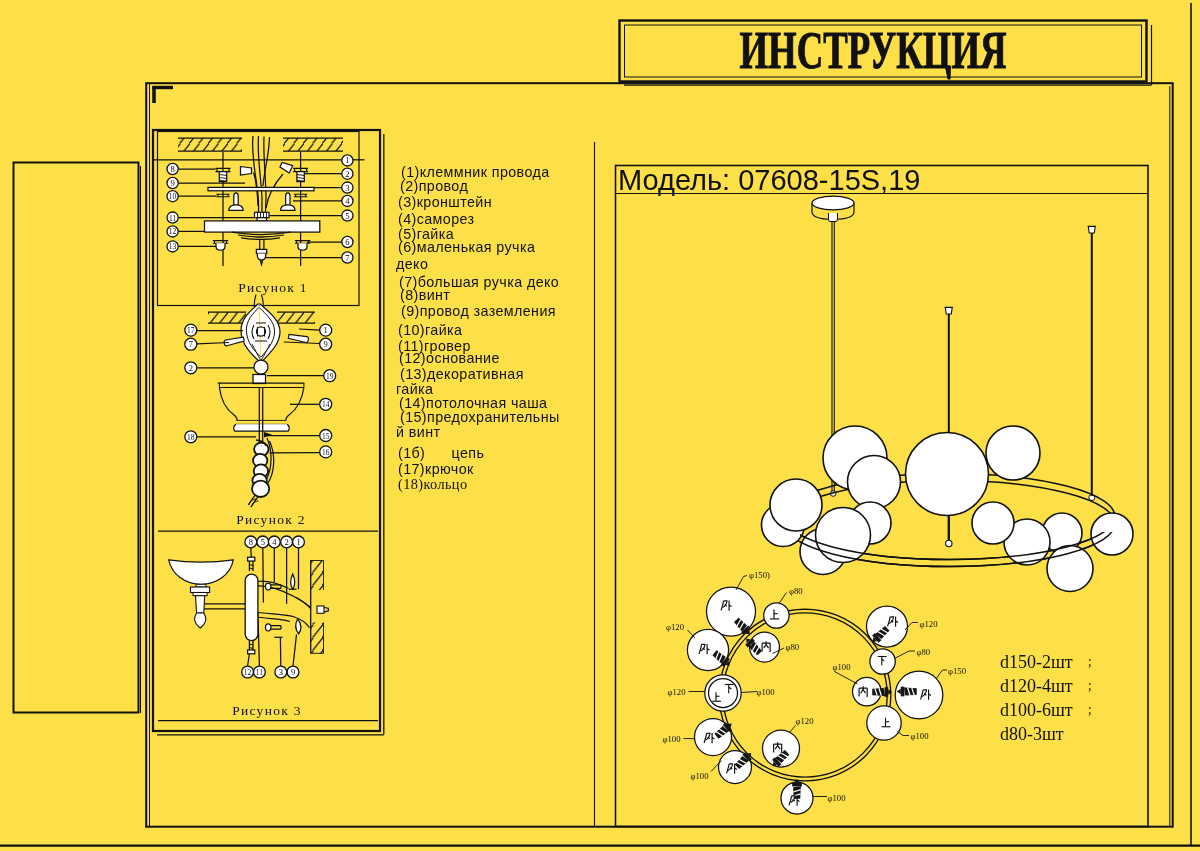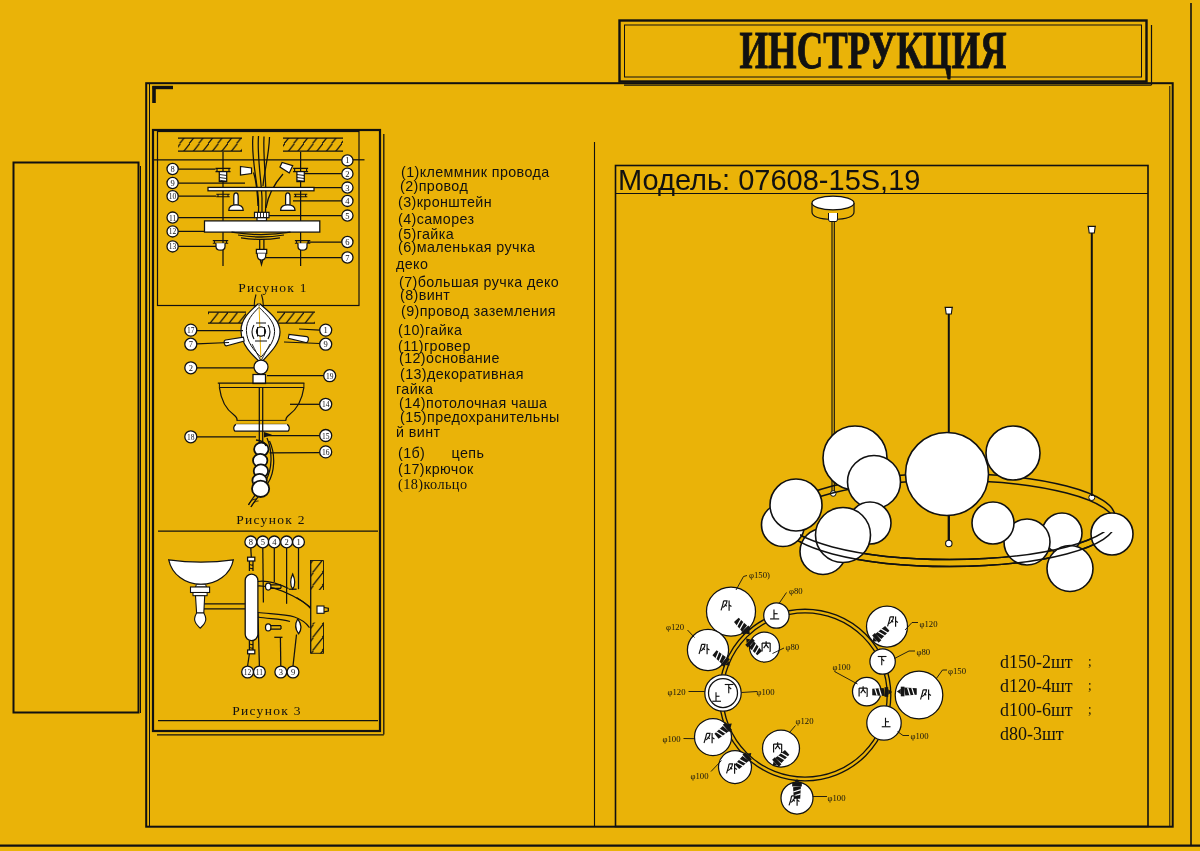--- a/index.html
+++ b/index.html
@@ -1,16 +1,16 @@
 <!DOCTYPE html>
 <html><head>
 <meta charset="utf-8">
 <style>
 html,body{margin:0;padding:0;background:#fff}
-#page{position:relative;width:1200px;height:851px;background:#eab308;overflow:hidden}
+#page{position:relative;width:1200px;height:851px;background:#fde047;overflow:hidden}
 svg{position:absolute;top:0;left:0}
 text{font-family:"Liberation Sans",sans-serif;fill:#111}
 .ser, g.ser text, text.ser{font-family:"Liberation Serif",serif}
 </style>
 </head>
 <body>
 <div id="page">
 <svg width="1200" height="851" viewBox="0 0 1200 851">
 
 <g stroke="#111" fill="none">

